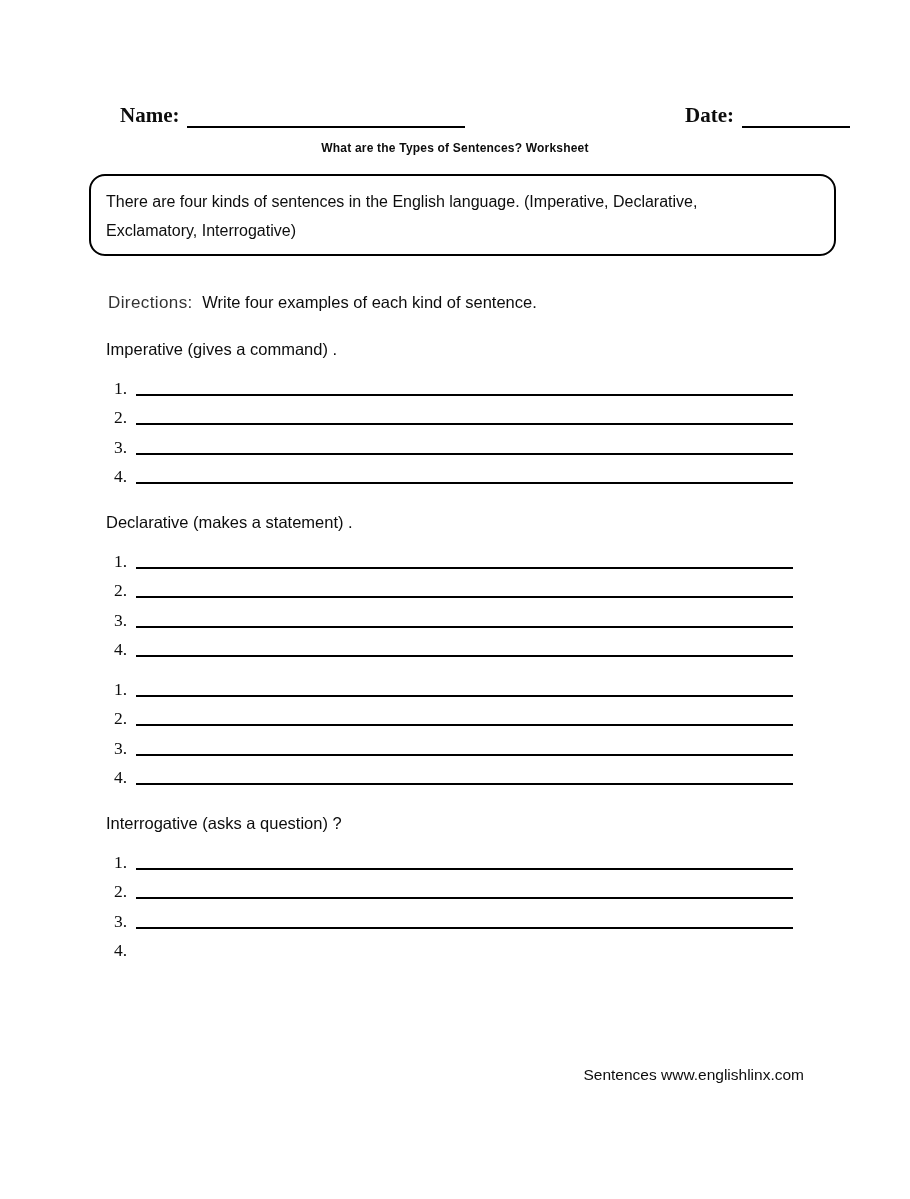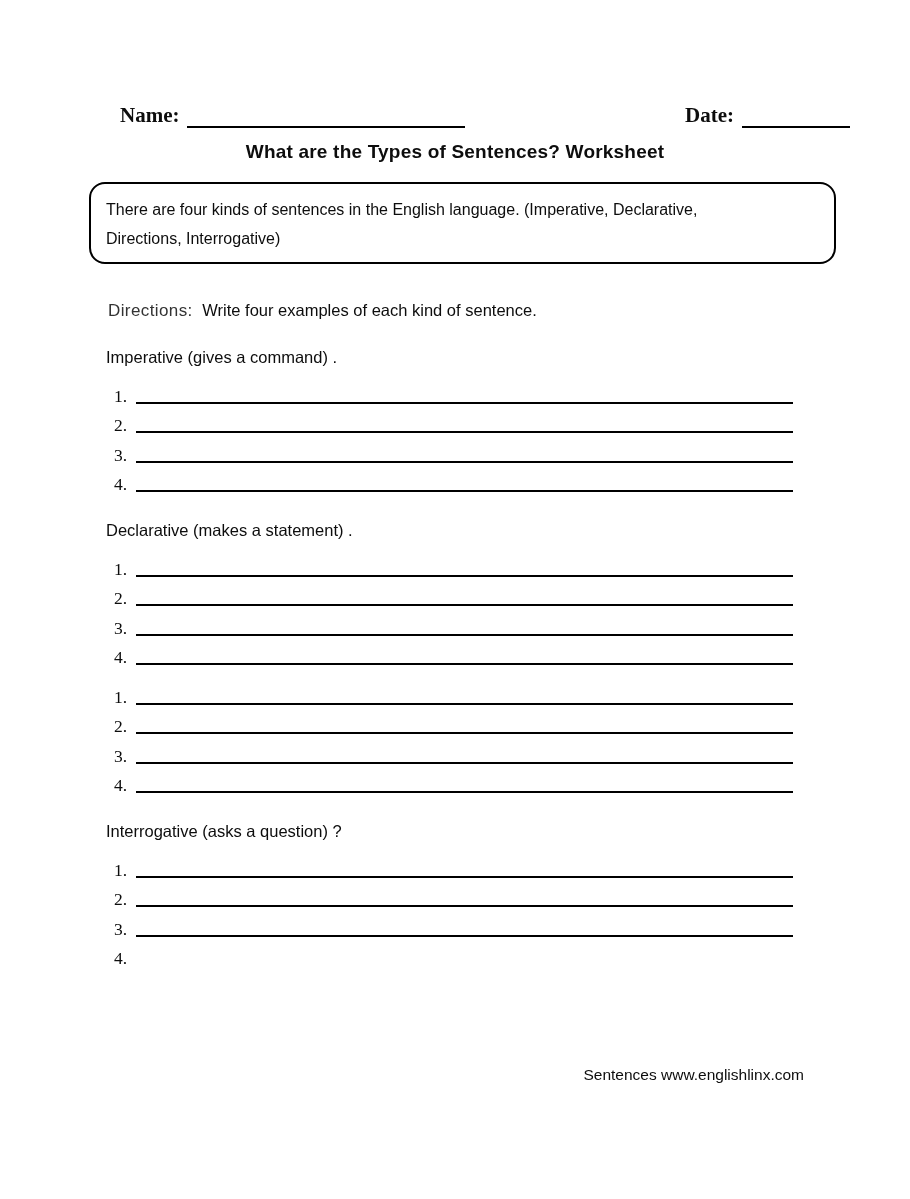--- a/index.html
+++ b/index.html
@@ -31,21 +31,21 @@
   }
   .name-blank { width: 278px; margin-left: 8px; }
   .date-blank { width: 108px; margin-left: 8px; }
   .header-spacer { flex: 1; }
 
   
   .title {
     margin-top: 13px;
     text-align: center;
     font-weight: bold;
-    font-size: 19px;
+    font-size: 12px;
     letter-spacing: 0.2px;
   }
 
   
   .intro-box {
     margin: 19px 0 0 89px;
     width: 747px;
     border: 2px solid #000;
     border-radius: 16px;
     padding: 11px 15px 9px 15px;
@@ -113,21 +113,21 @@
     <span class="blank name-blank"></span>
     <span class="header-spacer"></span>
     <span>Date:</span>
     <span class="blank date-blank"></span>
   </div>
 
   <div class="title">What are the Types of Sentences? Worksheet</div>
 
   <div class="intro-box">
     <span>There are four kinds of sentences in the English language. (Imperative, Declarative,</span>
-    <span>Directions, Interrogative)</span>
+    <span>Exclamatory, Interrogative)</span>
   </div>
 
   <div class="directions-row">
     <span class="directions-label">Directions:</span>
     <span class="directions-text">Write four examples of each kind of sentence.</span>
   </div>
 
   <div class="section-heading first">Imperative (gives a command) .</div>
   <div class="rules">
     <div class="rule-row">

